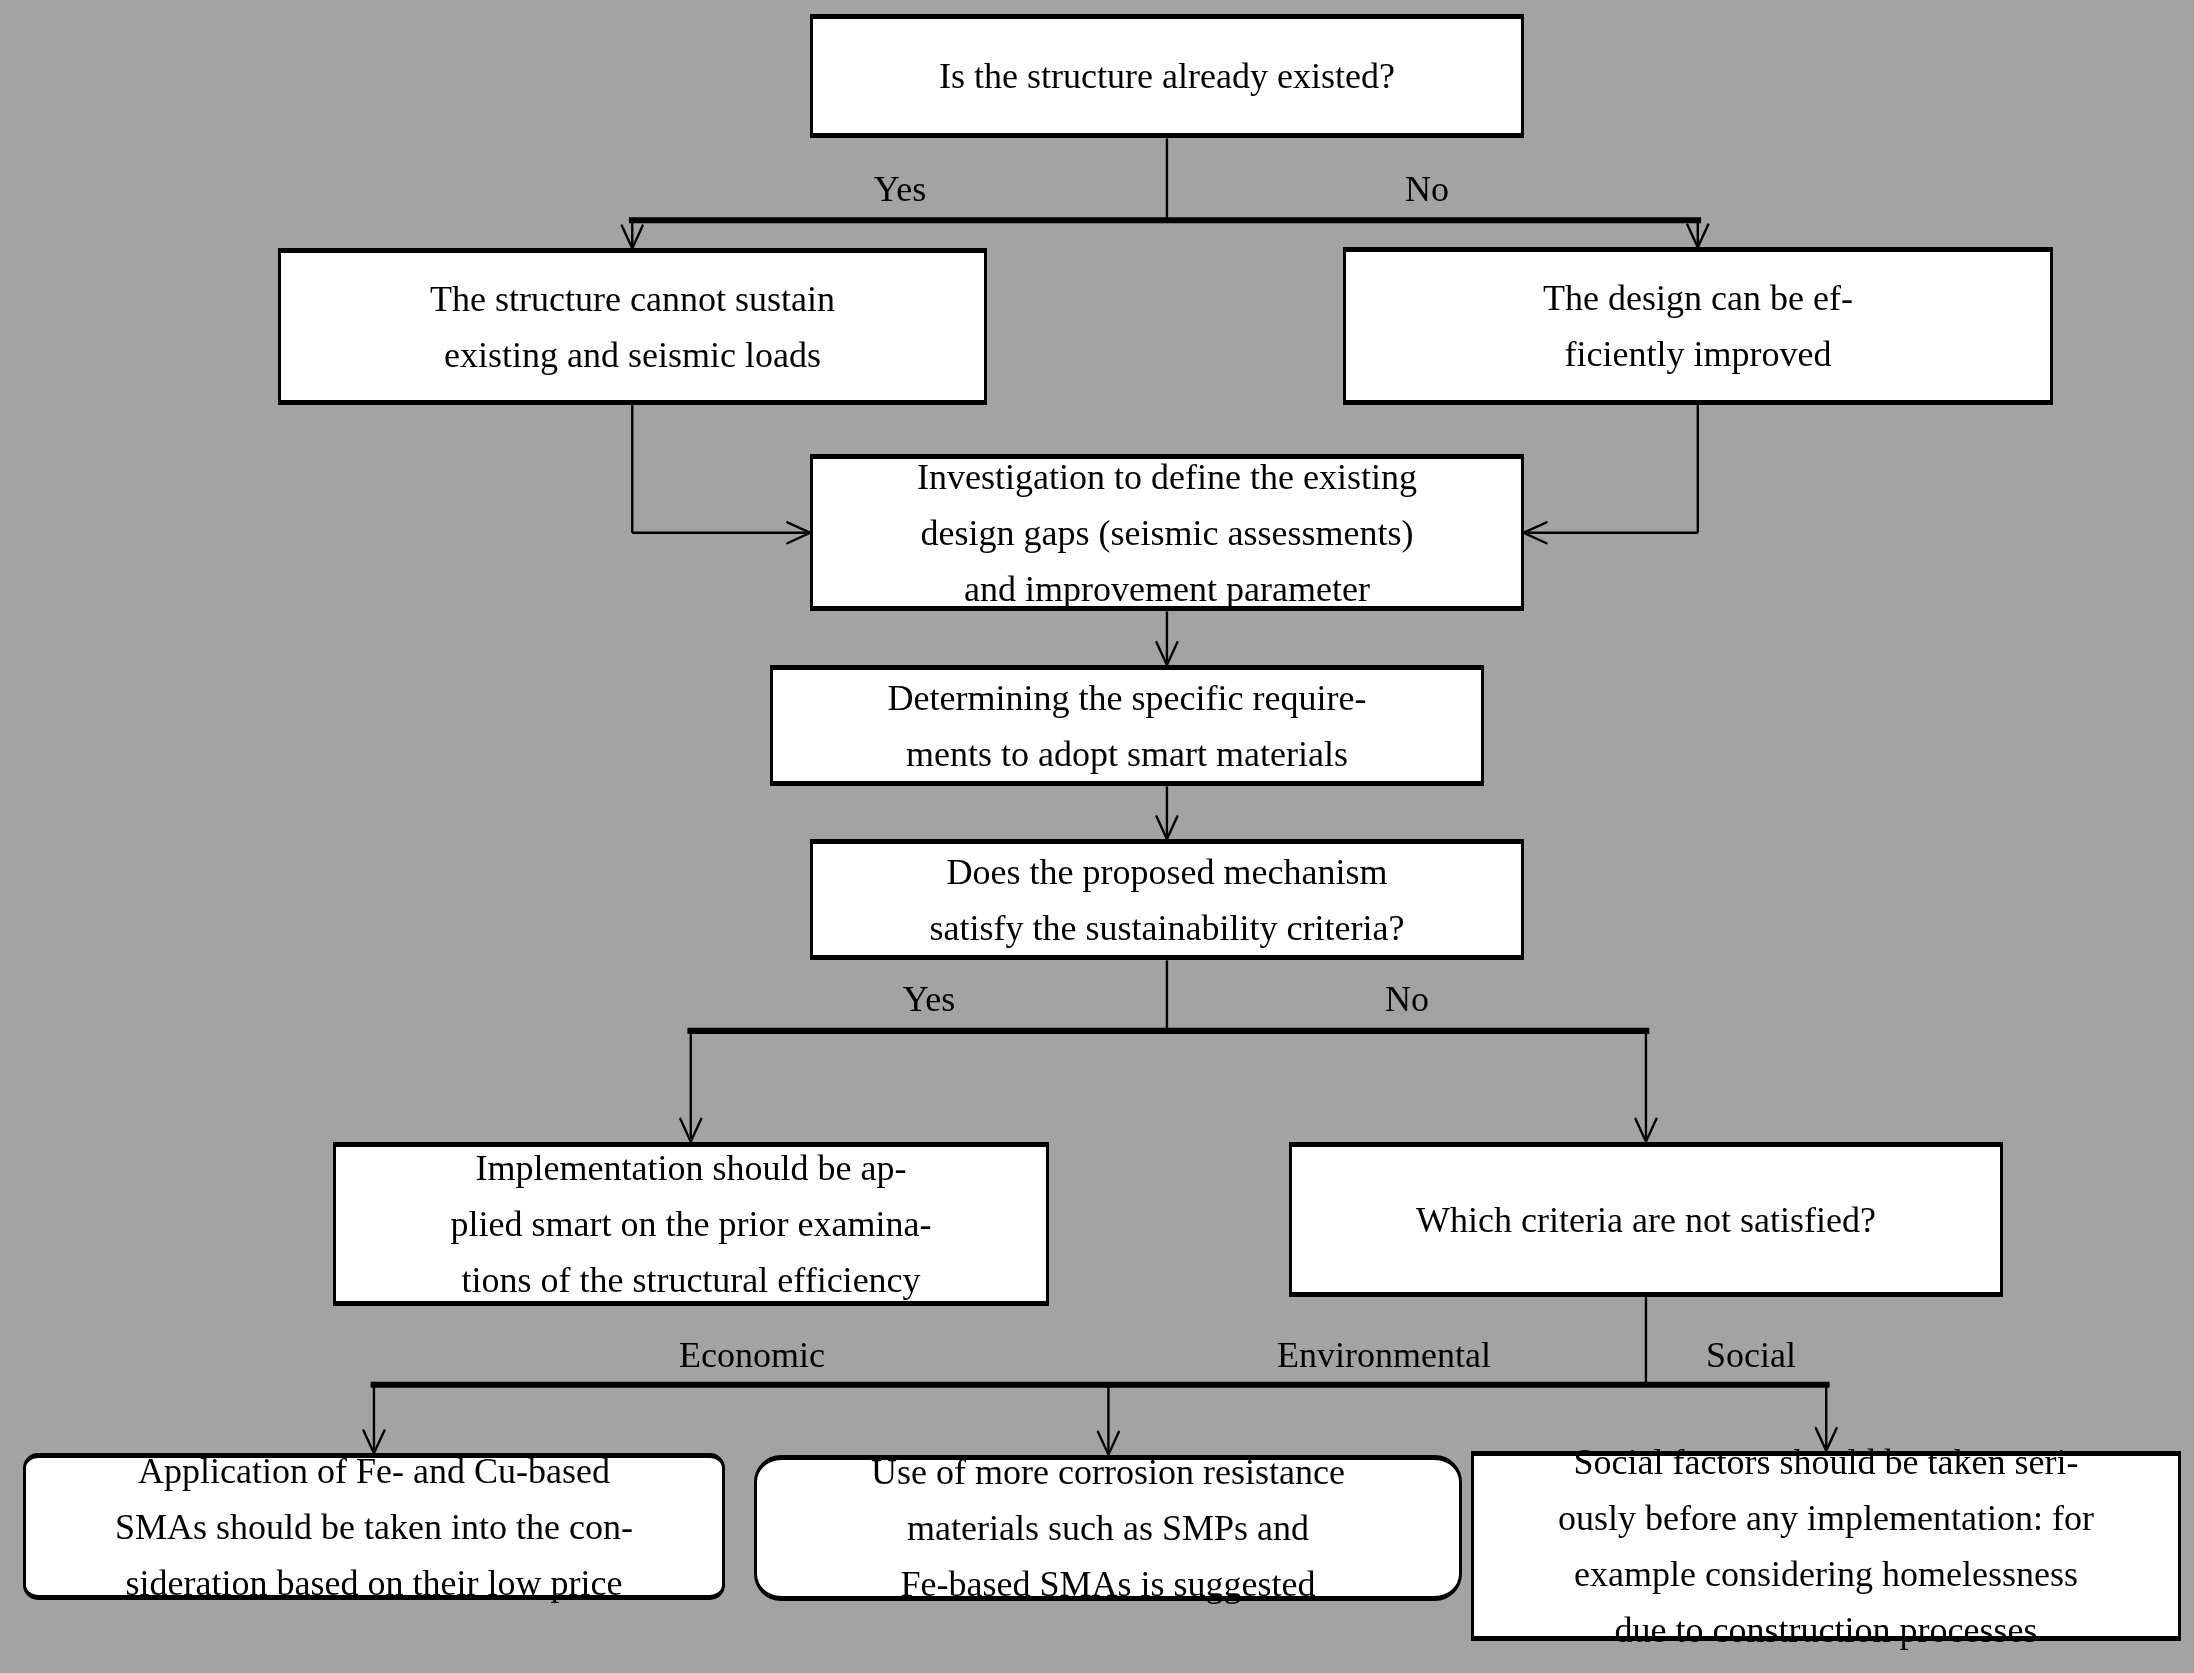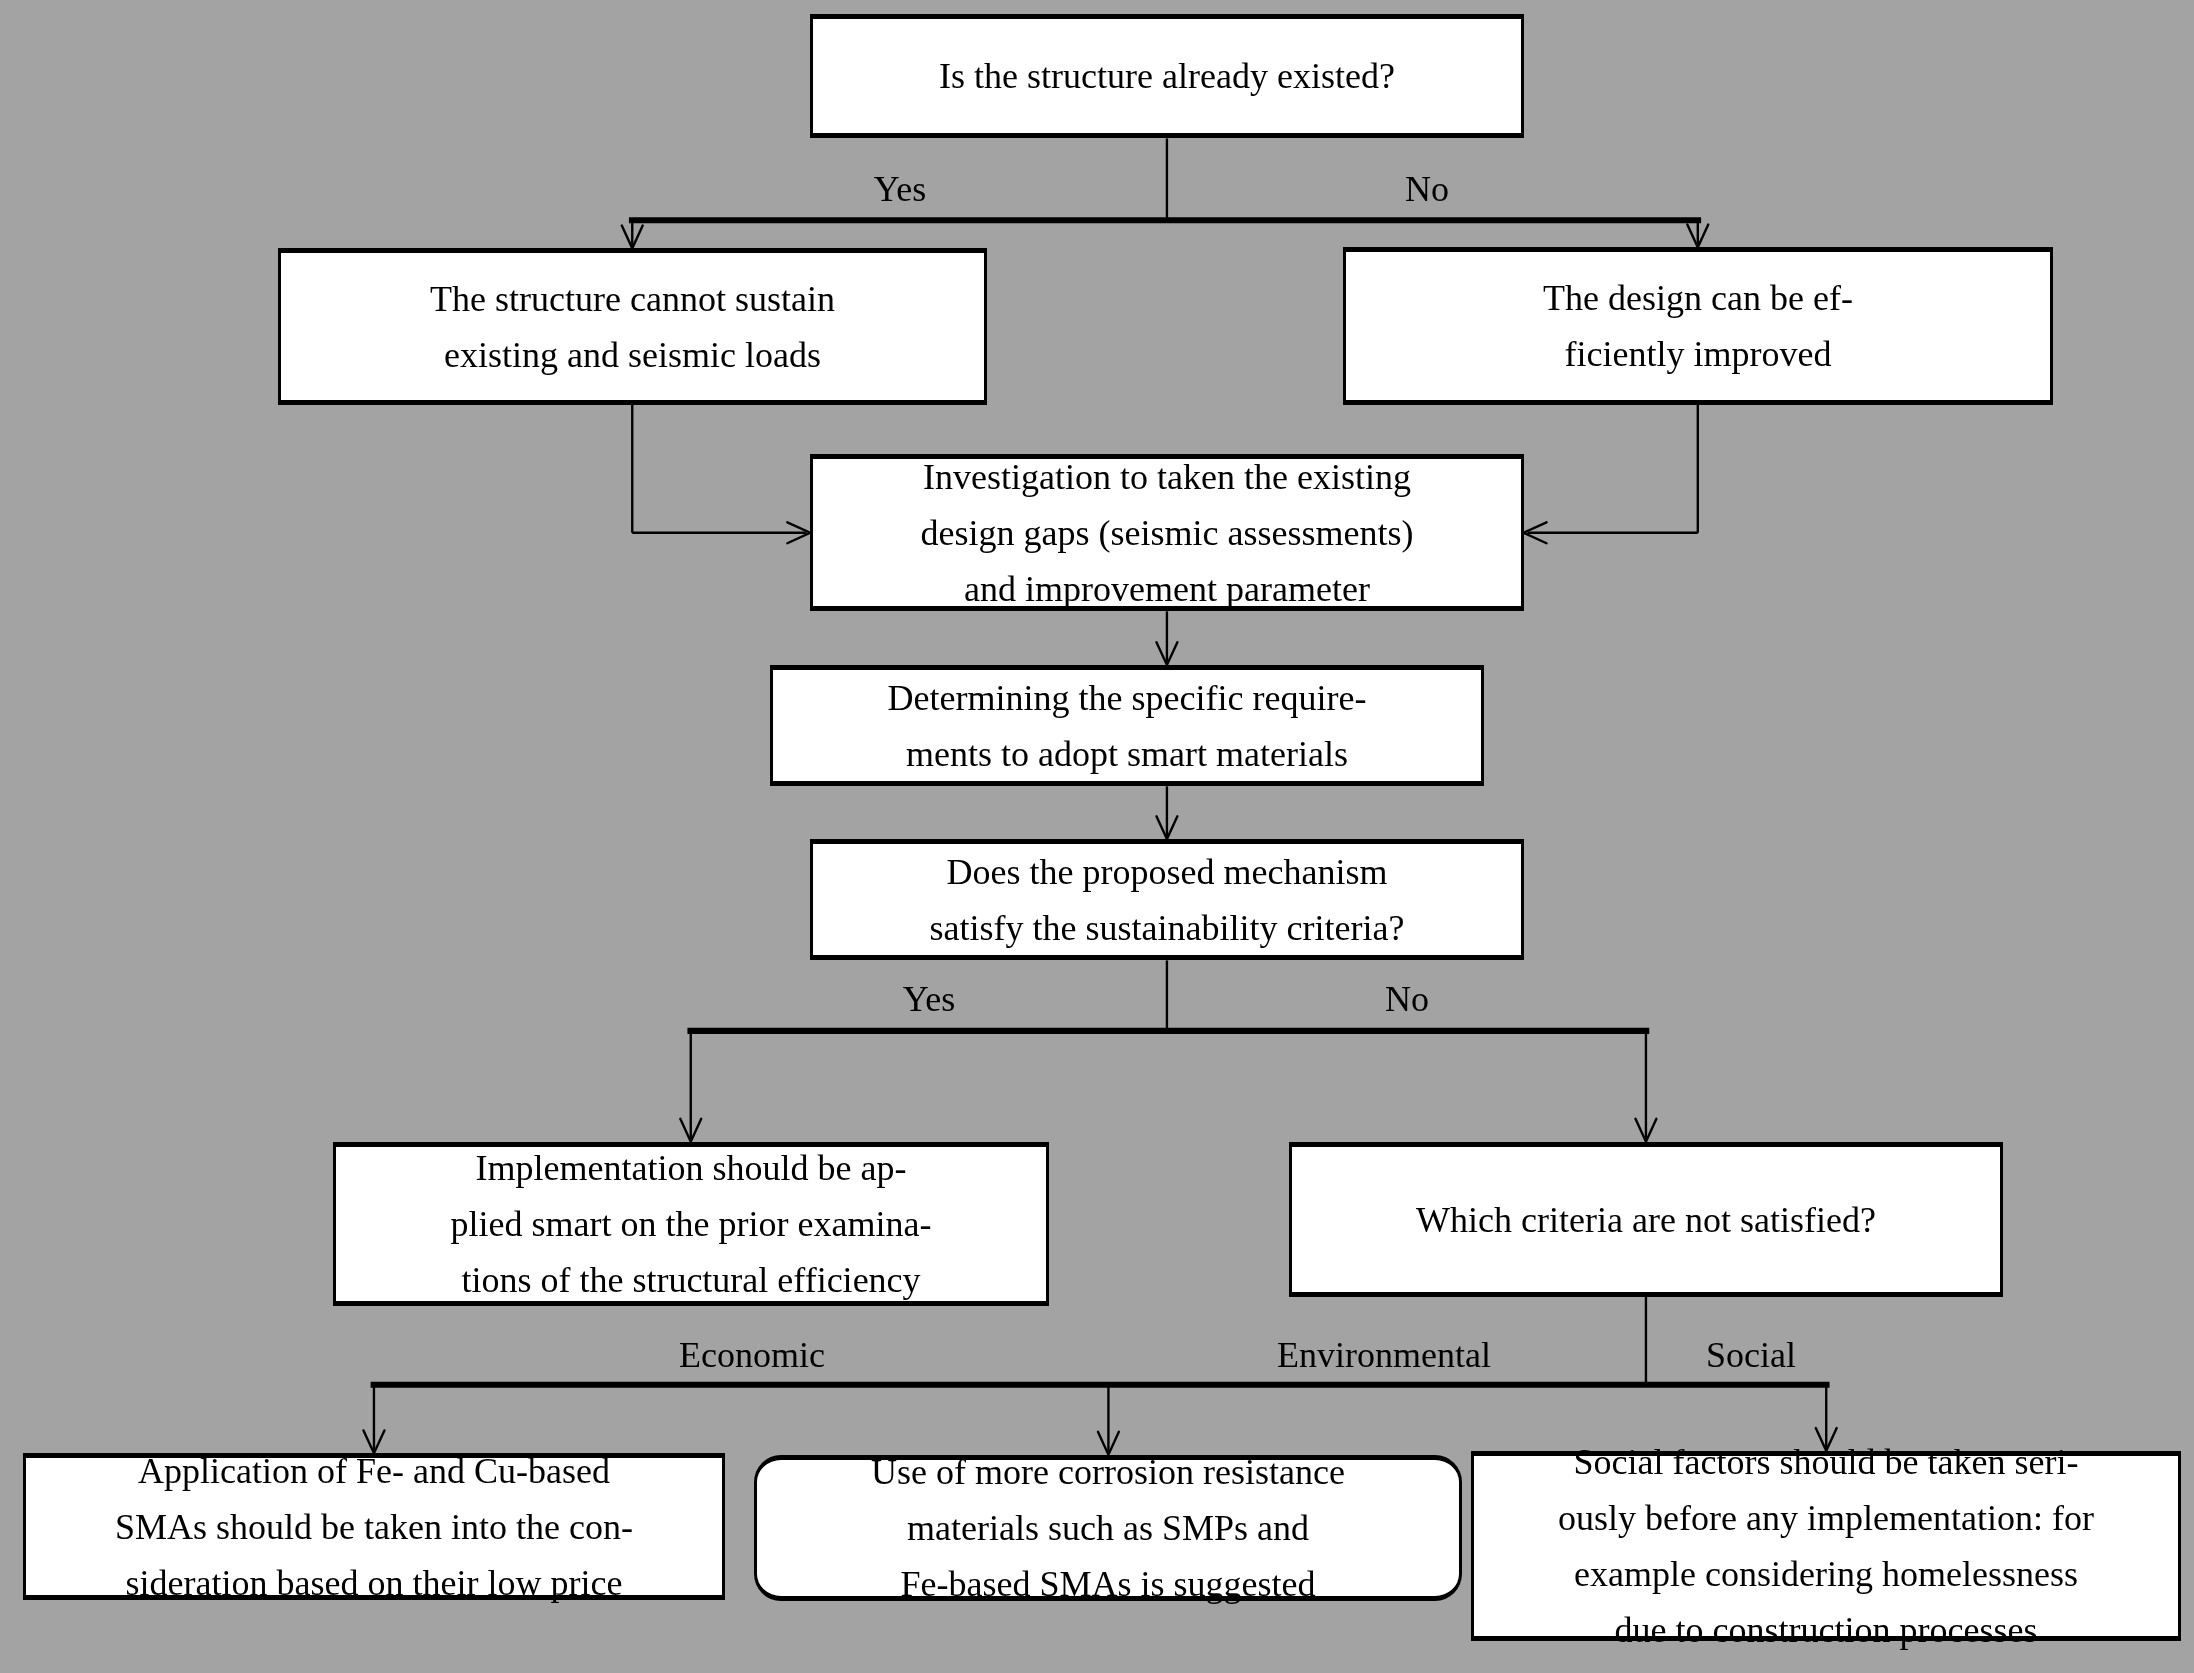--- a/index.html
+++ b/index.html
@@ -41,21 +41,21 @@
   }
   
   #n-exists        { left: 810px; top: 14.3px;   width: 714px; height: 124px; }
   #n-cannot        { left: 278px;  top: 248px;  width: 709px; height: 157px; }
   #n-design        { left: 1343px; top: 247px;  width: 710px; height: 158px; }
   #n-invest        { left: 810px; top: 454px;  width: 714px; height: 157px; }
   #n-determine     { left: 770px; top: 665px; width: 714px; height: 121px; }
   #n-sustain       { left: 810px; top: 839px; width: 714px; height: 121px; }
   #n-implement     { left: 333px;  top: 1142px; width: 716px; height: 164px; }
   #n-criteria      { left: 1289px; top: 1142px; width: 714px; height: 155px; }
-  #n-economic      { left: 23px;   top: 1453px; width: 702px; height: 147px; }
+  #n-economic      { left: 23px;   top: 1453px; width: 702px; height: 147px; border-radius: 15px; }
   #n-environment   { left: 754px; top: 1455px; width: 708px; height: 146px; border-radius: 27px; }
   #n-social        { left: 1471px; top: 1451px; width: 710px; height: 190px; }
   
   #lbl-yes1 { left: 900px; top: 189px; }
   #lbl-no1  { left: 1427px; top: 189px; }
   #lbl-yes2 { left: 929px; top: 999px; }
   #lbl-no2  { left: 1407px; top: 999px; }
   #lbl-eco  { left: 752px; top: 1355px; }
   #lbl-env  { left: 1384px; top: 1355px; }
   #lbl-soc  { left: 1751px; top: 1355px; }
@@ -126,21 +126,21 @@
     <span class="ln">The structure cannot sustain</span>
     <span class="ln">existing and seismic loads</span>
   </div>
 
   <div class="node" id="n-design">
     <span class="ln">The design can be ef-</span>
     <span class="ln">ficiently improved</span>
   </div>
 
   <div class="node" id="n-invest">
-    <span class="ln">Investigation to taken the existing</span>
+    <span class="ln">Investigation to define the existing</span>
     <span class="ln">design gaps (seismic assessments)</span>
     <span class="ln">and improvement parameter</span>
   </div>
 
   <div class="node" id="n-determine">
     <span class="ln">Determining the specific require-</span>
     <span class="ln">ments to adopt smart materials</span>
   </div>
 
   <div class="node" id="n-sustain">

